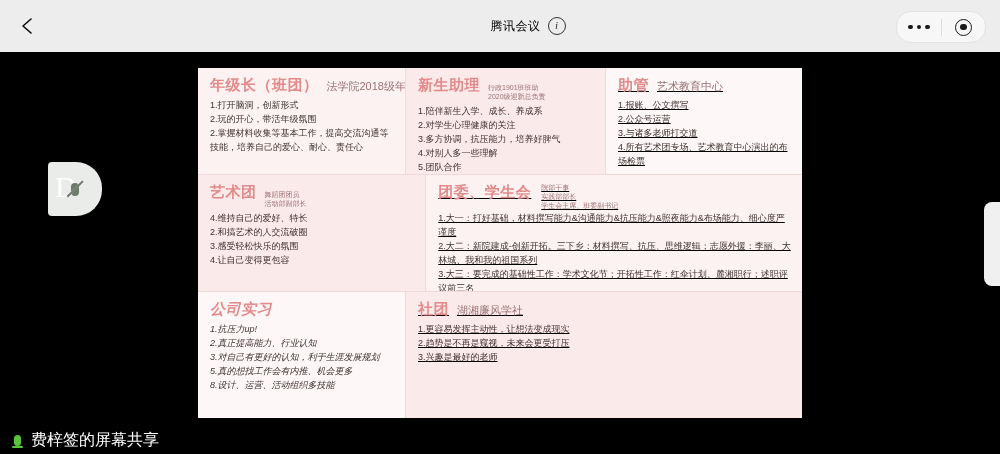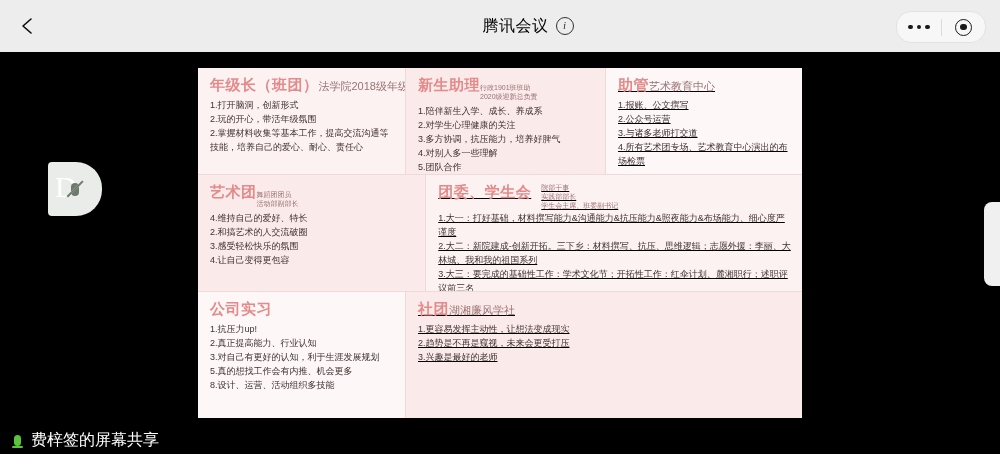--- a/index.html
+++ b/index.html
@@ -40,21 +40,21 @@
   }
   .back-btn svg { display: block; }
   .topbar-center {
     flex: 1;
     display: flex;
     align-items: center;
     justify-content: center;
     gap: 7px;
   }
   .topbar-title {
-    font-size: 16px;
+    font-size: 12px;
     color: #000;
     letter-spacing: 0.5px;
   }
   .info-icon {
     width: 16px; height: 16px;
     border: 1.3px solid #333;
     border-radius: 50%;
     font-size: 11px;
     line-height: 15px;
     text-align: center;
@@ -204,20 +204,21 @@
     background: #fdf2f2;
     overflow: hidden;
   }
   .cell:last-child { border-right: none; text-decoration: underline; }
   .cell.alt { background: #fbeaea; }
   .cell.white { background: #fdf7f7; }
 
   .cell-head {
     display: flex;
     align-items: baseline;
+    gap: 8px;
     margin-bottom: 4px;
   }
   .cell-title {
     font-size: 15px;
     font-weight: bold;
     color: #e38a8a;
     font-family: "Liberation Serif", serif;
     letter-spacing: 0.5px;
     white-space: nowrap;
   }
@@ -252,21 +253,21 @@
   .row2 { height: 116px; }
   .row3 { height: 126px; }
 
   .c-a { width: 208px; }
   .c-b { width: 200px; }
   .c-c { width: 196px; }
 
   .c-d { width: 240px; }
   .c-e { width: 396px; }
 
-  .c-f { width: 208px; }
+  .c-f { width: 208px; font-style: italic; }
   .c-g { width: 396px; }
 
   .center-head {
     display: flex;
     align-items: flex-start;
     gap: 10px;
     margin-bottom: 2px;
   }
 
   

